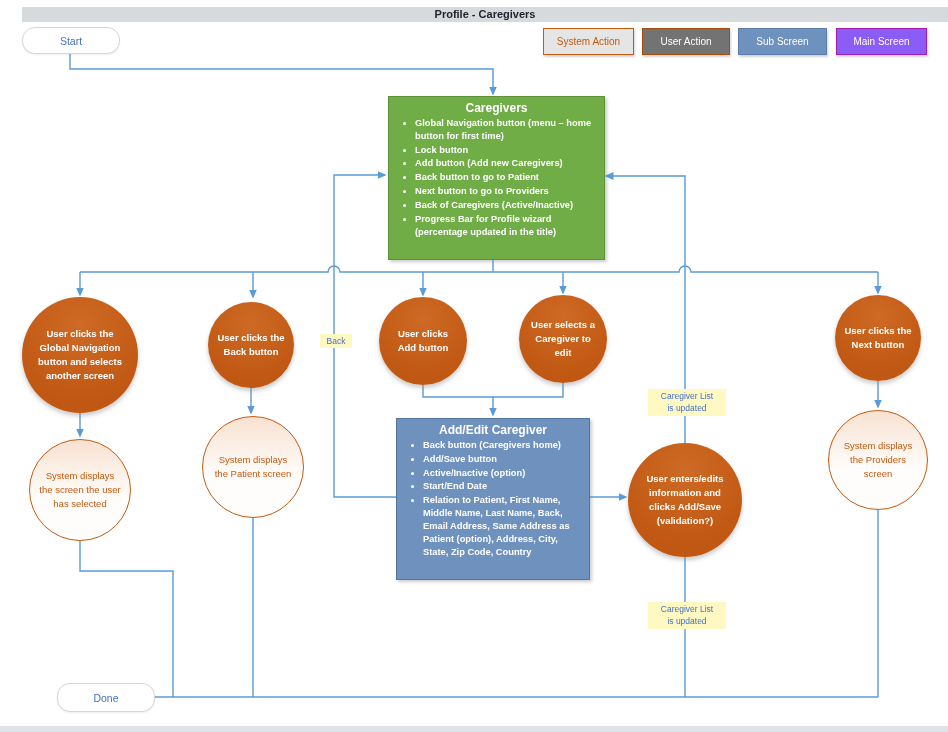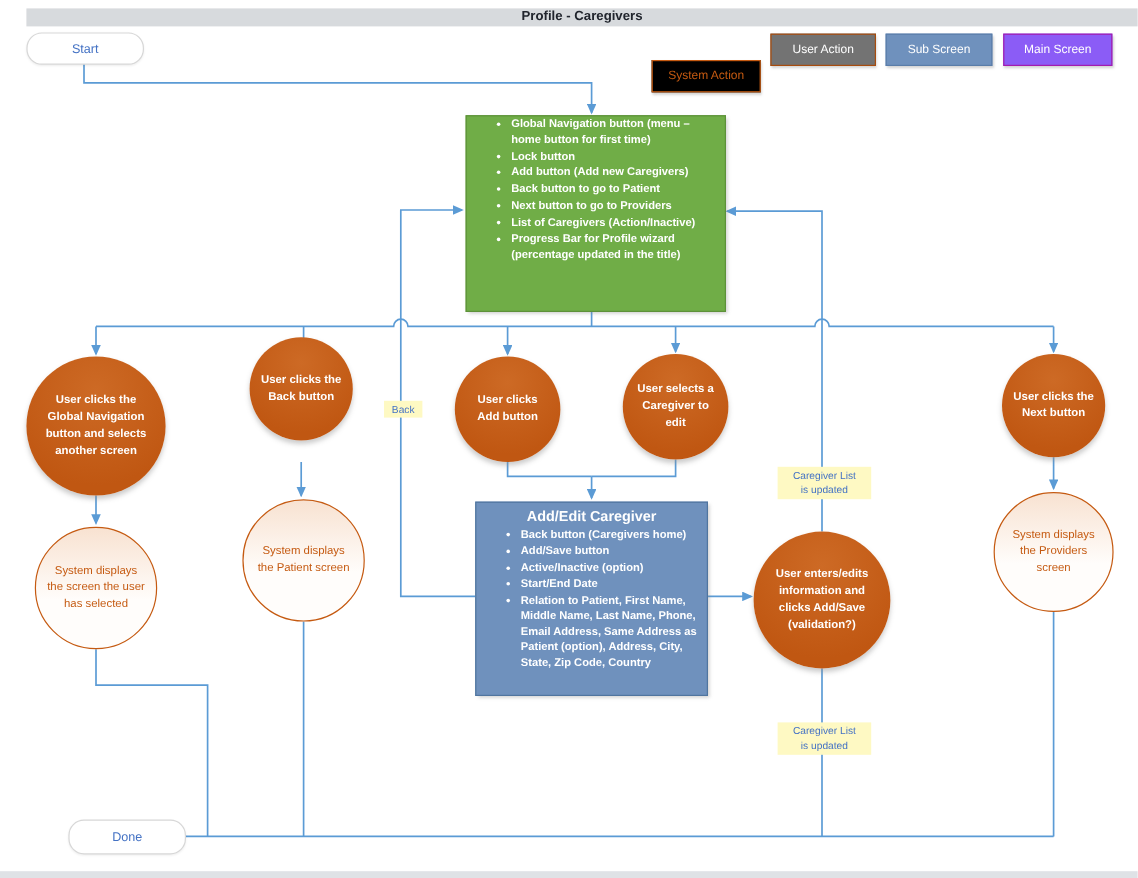--- a/index.html
+++ b/index.html
@@ -27,51 +27,51 @@
     box-shadow:0 1px 2px rgba(0,0,0,.07);z-index:3;
   }
   #start-node{left:22px;top:27px;}
   #done-node{left:22px;top:683px;height:27px;margin-left:35px;}
   
   .legend-chip{
     position:absolute;top:28px;height:25px;display:flex;align-items:center;
     justify-content:center;font-size:10px;z-index:3;
     box-shadow:1px 2px 2px rgba(130,130,130,.35);
   }
-  #legend-system-action{left:543px;width:89px;background:#000000;border:1px solid #C55A11;color:#C55A11;margin-top:22px;}
+  #legend-system-action{left:543px;width:89px;background:#e5e5e5;border:1px solid #C55A11;color:#C55A11;}
   #legend-user-action{left:642px;width:86px;background:#737373;border:1px solid #a74c0e;color:#fff;}
   #legend-sub-screen{left:738px;width:87px;background:#6f91bd;border:1px solid #5a7da9;color:#fff;}
   #legend-main-screen{left:836px;width:89px;background:#8b5cf6;border:1px solid #a21caf;color:#fff;}
   
   .main-box{
     position:absolute;color:#fff;z-index:2;
     box-shadow:2px 2px 3px rgba(130,130,130,.4);
   }
   #caregivers-box{left:388px;top:96px;width:215px;height:162px;background:#70AD47;border:1px solid #5d9139;}
   #addedit-box{left:396px;top:418px;width:192px;height:160px;background:#6f91bd;border:1px solid #50759f;}
   .box-title{font-weight:bold;font-size:12px;text-align:center;margin:4px 2px 2px;}
   .box-list{margin:0;padding:0 5px 0 26px;font-size:9.3px;font-weight:bold;line-height:1.38;}
-  .box-list li{margin:0 0 1px 11px;}
+  .box-list li{margin:0 0 1px 0;}
   
   .circle{
     position:absolute;border-radius:50%;display:flex;align-items:center;
     justify-content:center;text-align:center;z-index:2;box-sizing:border-box;
   }
   .circle.orange{
     background:radial-gradient(circle at 50% 25%, #cd6a25, #c05712 75%);
     color:#fff;font-weight:bold;font-size:9.5px;line-height:1.45;
     box-shadow:0 3px 4px rgba(140,140,140,.45);padding:0 9px;
   }
   .circle.light{
     background:linear-gradient(180deg,#f8e2d1 0%,#fffdfb 60%);
     border:1px solid #C55A11;color:#C55A11;font-size:9.5px;line-height:1.5;
     padding:0 8px;
   }
   #c-globalnav{left:22px;top:297px;width:116px;height:116px;}
-  #c-back{left:208px;top:281px;width:86px;height:86px;}
+  #c-back{left:208px;top:302px;width:86px;height:86px;}
   #c-add{left:379px;top:297px;width:88px;height:88px;}
   #c-edit{left:519px;top:295px;width:88px;height:88px;}
   #c-next{left:835px;top:295px;width:86px;height:86px;}
   #c-sys-selected{left:29px;top:439px;width:102px;height:102px;}
   #c-sys-patient{left:202px;top:416px;width:102px;height:102px;}
   #c-sys-providers{left:828px;top:410px;width:100px;height:100px;}
   #c-enters{left:628px;top:443px;width:114px;height:114px;}
   
   .edge-label{
     position:absolute;background:#fef9c3;color:#4472C4;font-size:8.5px;
@@ -137,39 +137,40 @@
     <path d="M685,557 V697"></path>
     <path d="M878,510 V697"></path>
     <path d="M253,518 V697"></path>
     <path d="M80,541 V571 H173 V697"></path>
 
     <path d="M878,697 H122" marker-end="url(#arrow)"></path>
   </g>
 </svg>
 
 <div class="main-box" id="caregivers-box">
+  <div class="box-title">Caregivers</div>
   <ul class="box-list">
     <li>Global Navigation button (menu – home button for first time)</li>
     <li>Lock button</li>
     <li>Add button (Add new Caregivers)</li>
     <li>Back button to go to Patient</li>
     <li>Next button to go to Providers</li>
-    <li>List of Caregivers (Action/Inactive)</li>
+    <li>Back of Caregivers (Active/Inactive)</li>
     <li>Progress Bar for Profile wizard (percentage updated in the title)</li>
   </ul>
 </div>
 
 <div class="main-box" id="addedit-box">
   <div class="box-title">Add/Edit Caregiver</div>
   <ul class="box-list">
     <li>Back button (Caregivers home)</li>
     <li>Add/Save button</li>
     <li>Active/Inactive (option)</li>
     <li>Start/End Date</li>
-    <li>Relation to Patient, First Name, Middle Name, Last Name, Phone, Email Address, Same Address as Patient (option), Address, City, State, Zip Code, Country</li>
+    <li>Relation to Patient, First Name, Middle Name, Last Name, Back, Email Address, Same Address as Patient (option), Address, City, State, Zip Code, Country</li>
   </ul>
 </div>
 
 <div class="circle orange" id="c-globalnav">User clicks the Global Navigation button and selects another screen</div>
 <div class="circle orange" id="c-back">User clicks the Back button</div>
 <div class="circle orange" id="c-add">User clicks Add button</div>
 <div class="circle orange" id="c-edit">User selects a Caregiver to edit</div>
 <div class="circle orange" id="c-next">User clicks the Next button</div>
 <div class="circle orange" id="c-enters">User enters/edits information and clicks Add/Save (validation?)</div>
 

